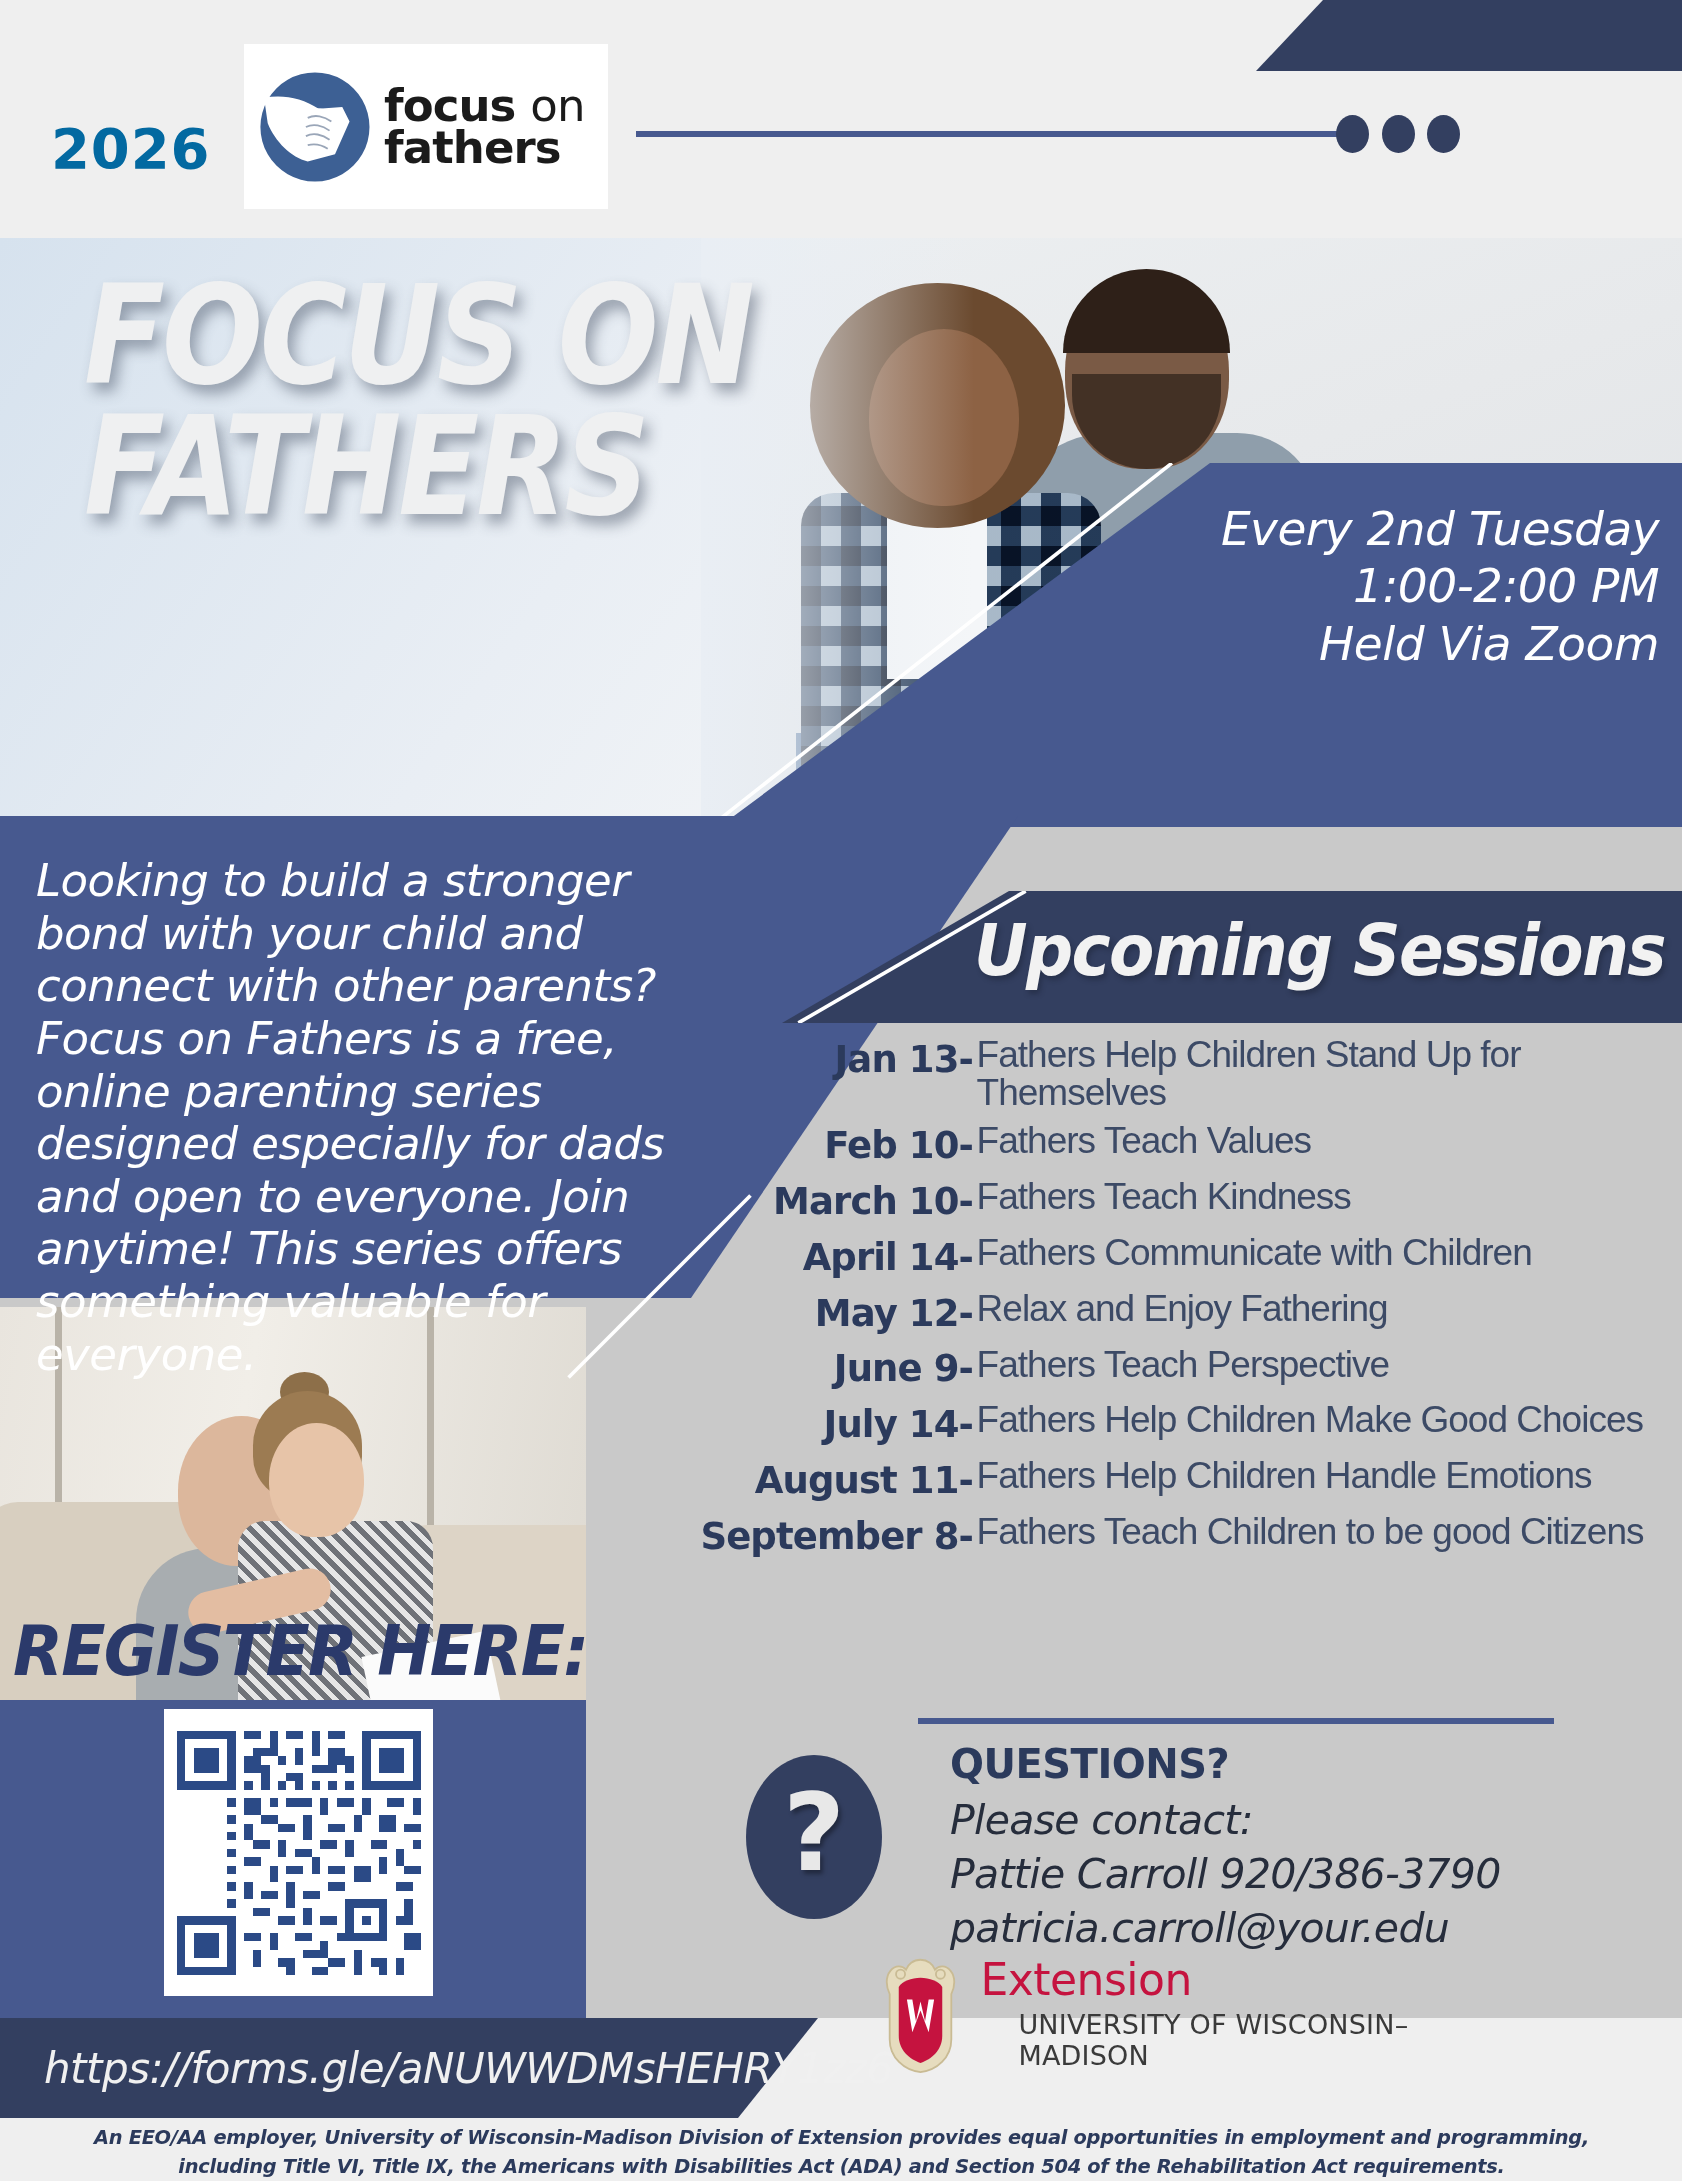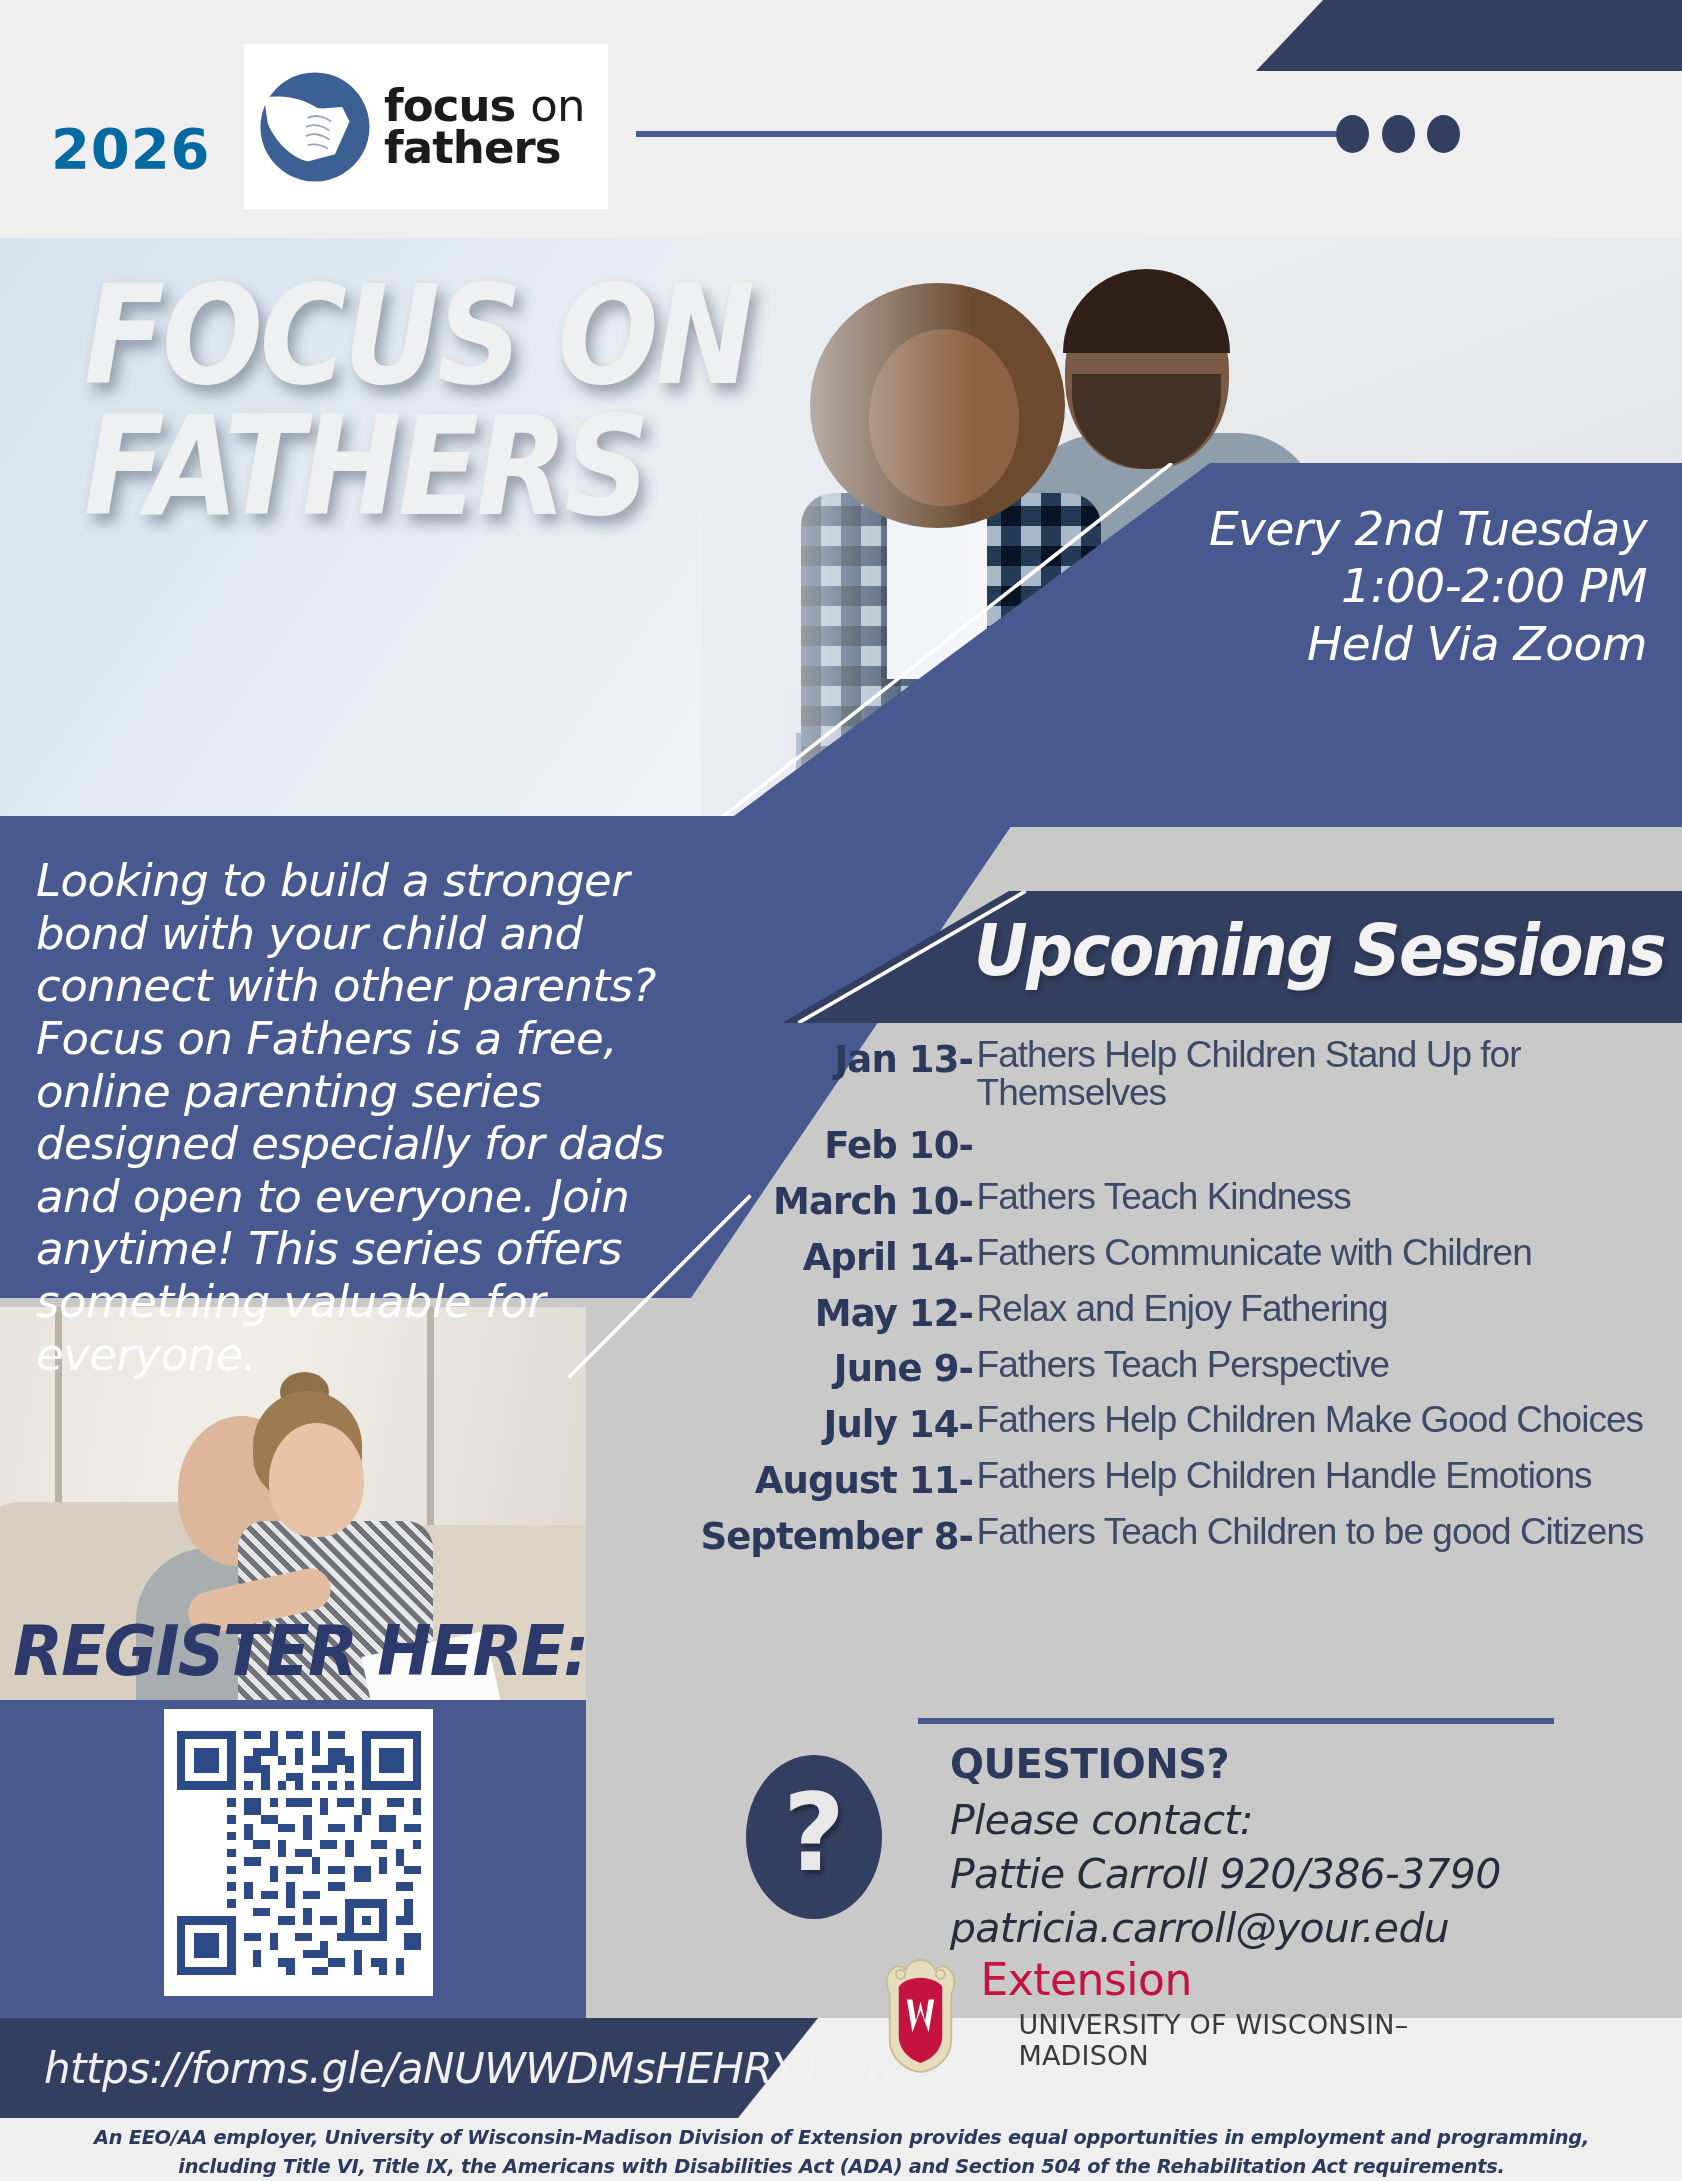--- a/index.html
+++ b/index.html
@@ -92,21 +92,21 @@
   .hero-wedge {
     position: absolute; right: 0; bottom: 0; width: 964px; height: 364px;
     background: #47598f;
     clip-path: polygon(491px 0, 964px 0, 964px 364px, 0 364px);
     z-index: 2;
   }
   .hero-wedge-line {
     position: absolute; right: 0; bottom: 0; width: 964px; height: 364px; z-index: 3;
   }
   .meta-block {
-    position: absolute; right: 36px; top: 262px; z-index: 4;
+    position: absolute; right: 24px; top: 262px; z-index: 4;
     text-align: right; color: #ffffff;
     font-family: "DejaVu Sans", sans-serif; font-style: italic; font-weight: 300;
     font-size: 47px; line-height: 1.22; letter-spacing: -0.5px;
   }
 
   
   .intro-panel {
     position: absolute; left: 0; top: 816px; width: 1018px; height: 482px;
     background: #47598f;
     clip-path: polygon(0 0, 1018px 0, 691px 482px, 0 482px);
@@ -321,20 +321,21 @@
   </svg>
   <div class="sessions-title">Upcoming Sessions</div>
 
   <div class="session-list">
     <div class="session-row">
       <div class="session-date">Jan 13-</div>
       <div class="session-topic">Fathers Help Children Stand Up for Themselves</div>
     </div>
     <div class="session-row">
       <div class="session-date">Feb 10-</div>
+      <div class="session-topic">Fathers Teach Values</div>
     </div>
     <div class="session-row">
       <div class="session-date">March 10-</div>
       <div class="session-topic">Fathers Teach Kindness</div>
     </div>
     <div class="session-row">
       <div class="session-date">April 14-</div>
       <div class="session-topic">Fathers Communicate with Children</div>
     </div>
     <div class="session-row">

